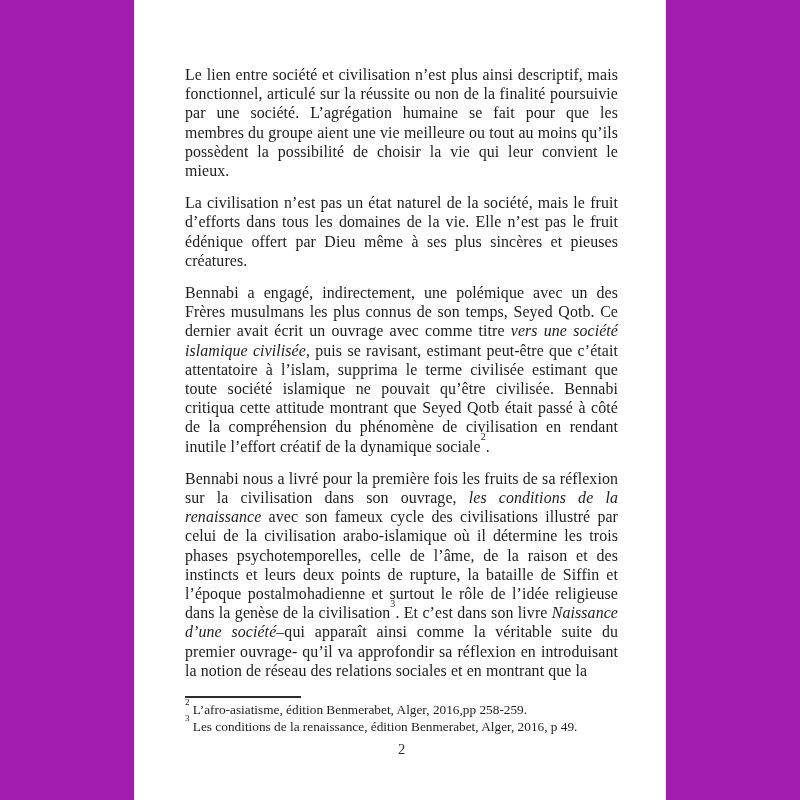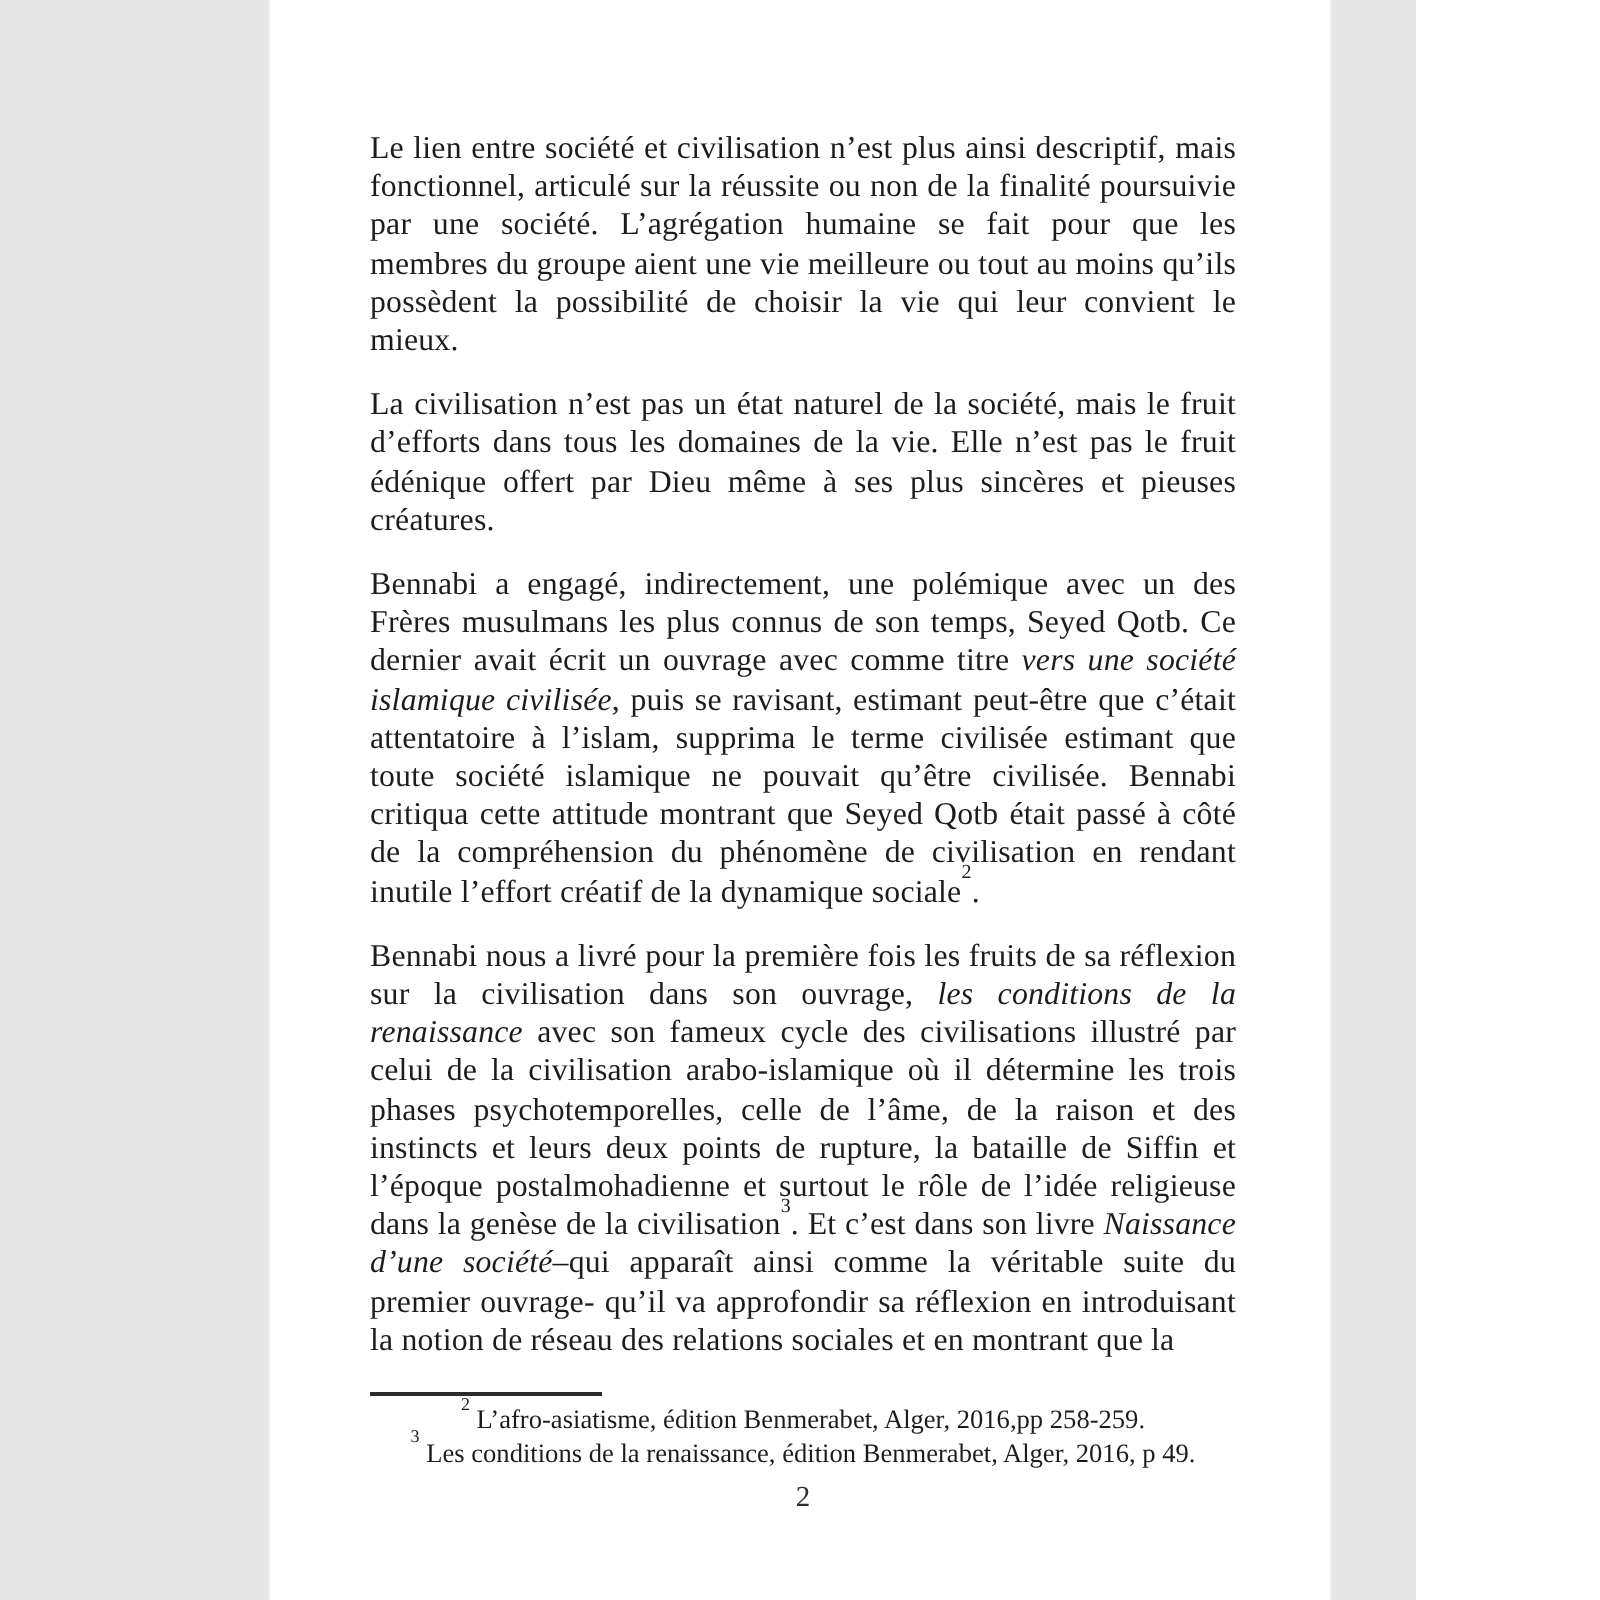--- a/index.html
+++ b/index.html
@@ -2,23 +2,23 @@
 <html><head>
 <meta charset="utf-8">
 <style>
   html, body {
     margin: 0;
     padding: 0;
     background: #ffffff;
   }
   .canvas {
     position: relative;
-    width: 708px;
+    width: 800px;
     height: 800px;
-    background: #e5e5e5;
+    background: #a21caf;
     font-family: "Liberation Serif", "DejaVu Serif", serif;
     overflow: hidden;
   }
   .sheet {
     position: absolute;
     left: 134px;
     top: 0;
     width: 532px;
     height: 800px;
     background: #ffffff;
@@ -48,21 +48,21 @@
     width: 116px;
     border: none;
     border-top: 2px solid #2c2c2c;
     margin: 5px 0 4px 0;
   }
   .footnotes p.footnote {
     margin: 0;
     font-size: 13.3px;
     line-height: 16.6px;
     color: #1c1c1c;
-    text-align: center;
+    text-align: left;
   }
   .footnotes sup {
     top: -4px;
     font-size: 9px;
   }
   .page-number {
     margin-top: 6px;
     text-align: center;
     font-size: 14.5px;
     color: #2e2e2e;

